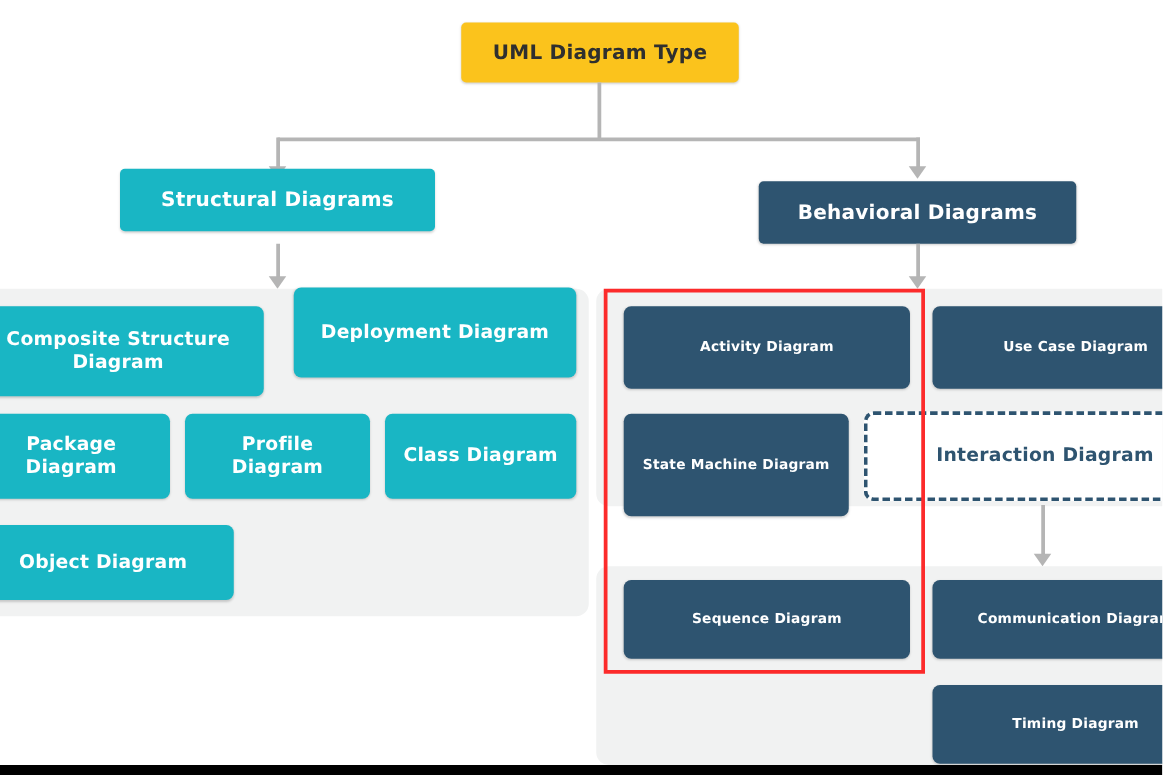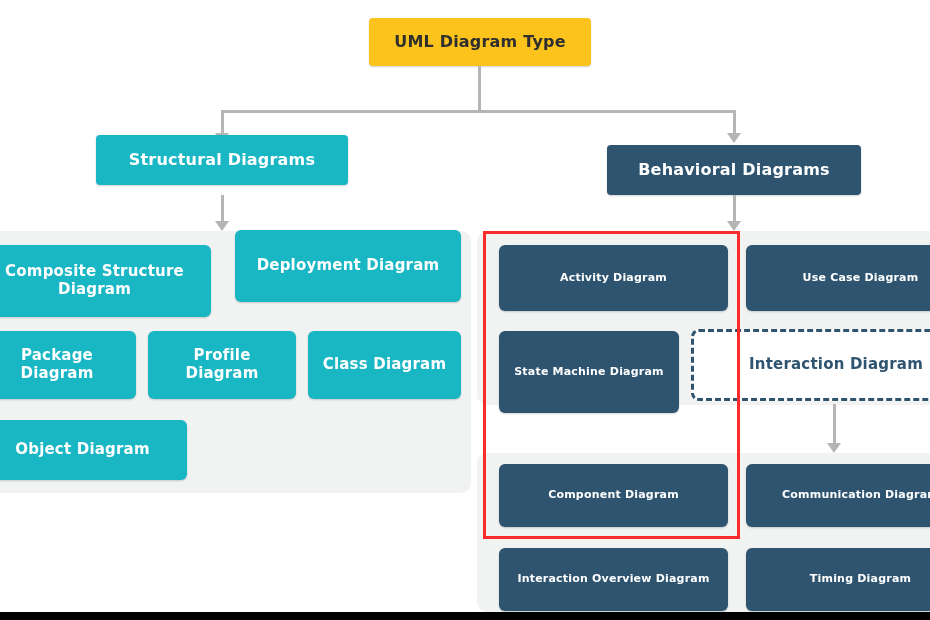--- a/index.html
+++ b/index.html
@@ -146,23 +146,22 @@
   <div class="node slate" style="left:746px; top:245px; width:229px; height:66px;">Use Case Diagram</div>
 
   <div class="node slate" style="left:499px; top:331px; width:180px; height:82px;">State Machine Diagram</div>
   <div class="node dashed" style="left:691px; top:329px; width:290px; height:72px;">Interaction Diagram</div>
 
   <div class="conn v" style="left:833px; top:404px; width:3px; height:44px;"></div>
   <div class="arrowhead" style="left:827px; top:443px;"></div>
 
   <div class="panel" style="left:477px; top:453px; width:485px; height:159px;"></div>
 
-  <div class="node slate" style="left:499px; top:464px; width:229px; height:63px;">Component Diagram</div>
+  <div class="node slate" style="left:499px; top:464px; width:229px; height:63px;">Sequence Diagram</div>
   <div class="node slate" style="left:746px; top:464px; width:229px; height:63px;">Communication Diagram</div>
 
-  <div class="node slate" style="left:499px; top:548px; width:229px; height:63px;">Interaction Overview Diagram</div>
   <div class="node slate" style="left:746px; top:548px; width:229px; height:63px;">Timing Diagram</div>
 
   <div class="highlight-rect" style="left:483px; top:231px; width:257px; height:308px;"></div>
 
   <div class="bottom-bar" style="top:612px; width:930px; height:8px;"></div>
 
 </div>
 
 </body></html>

